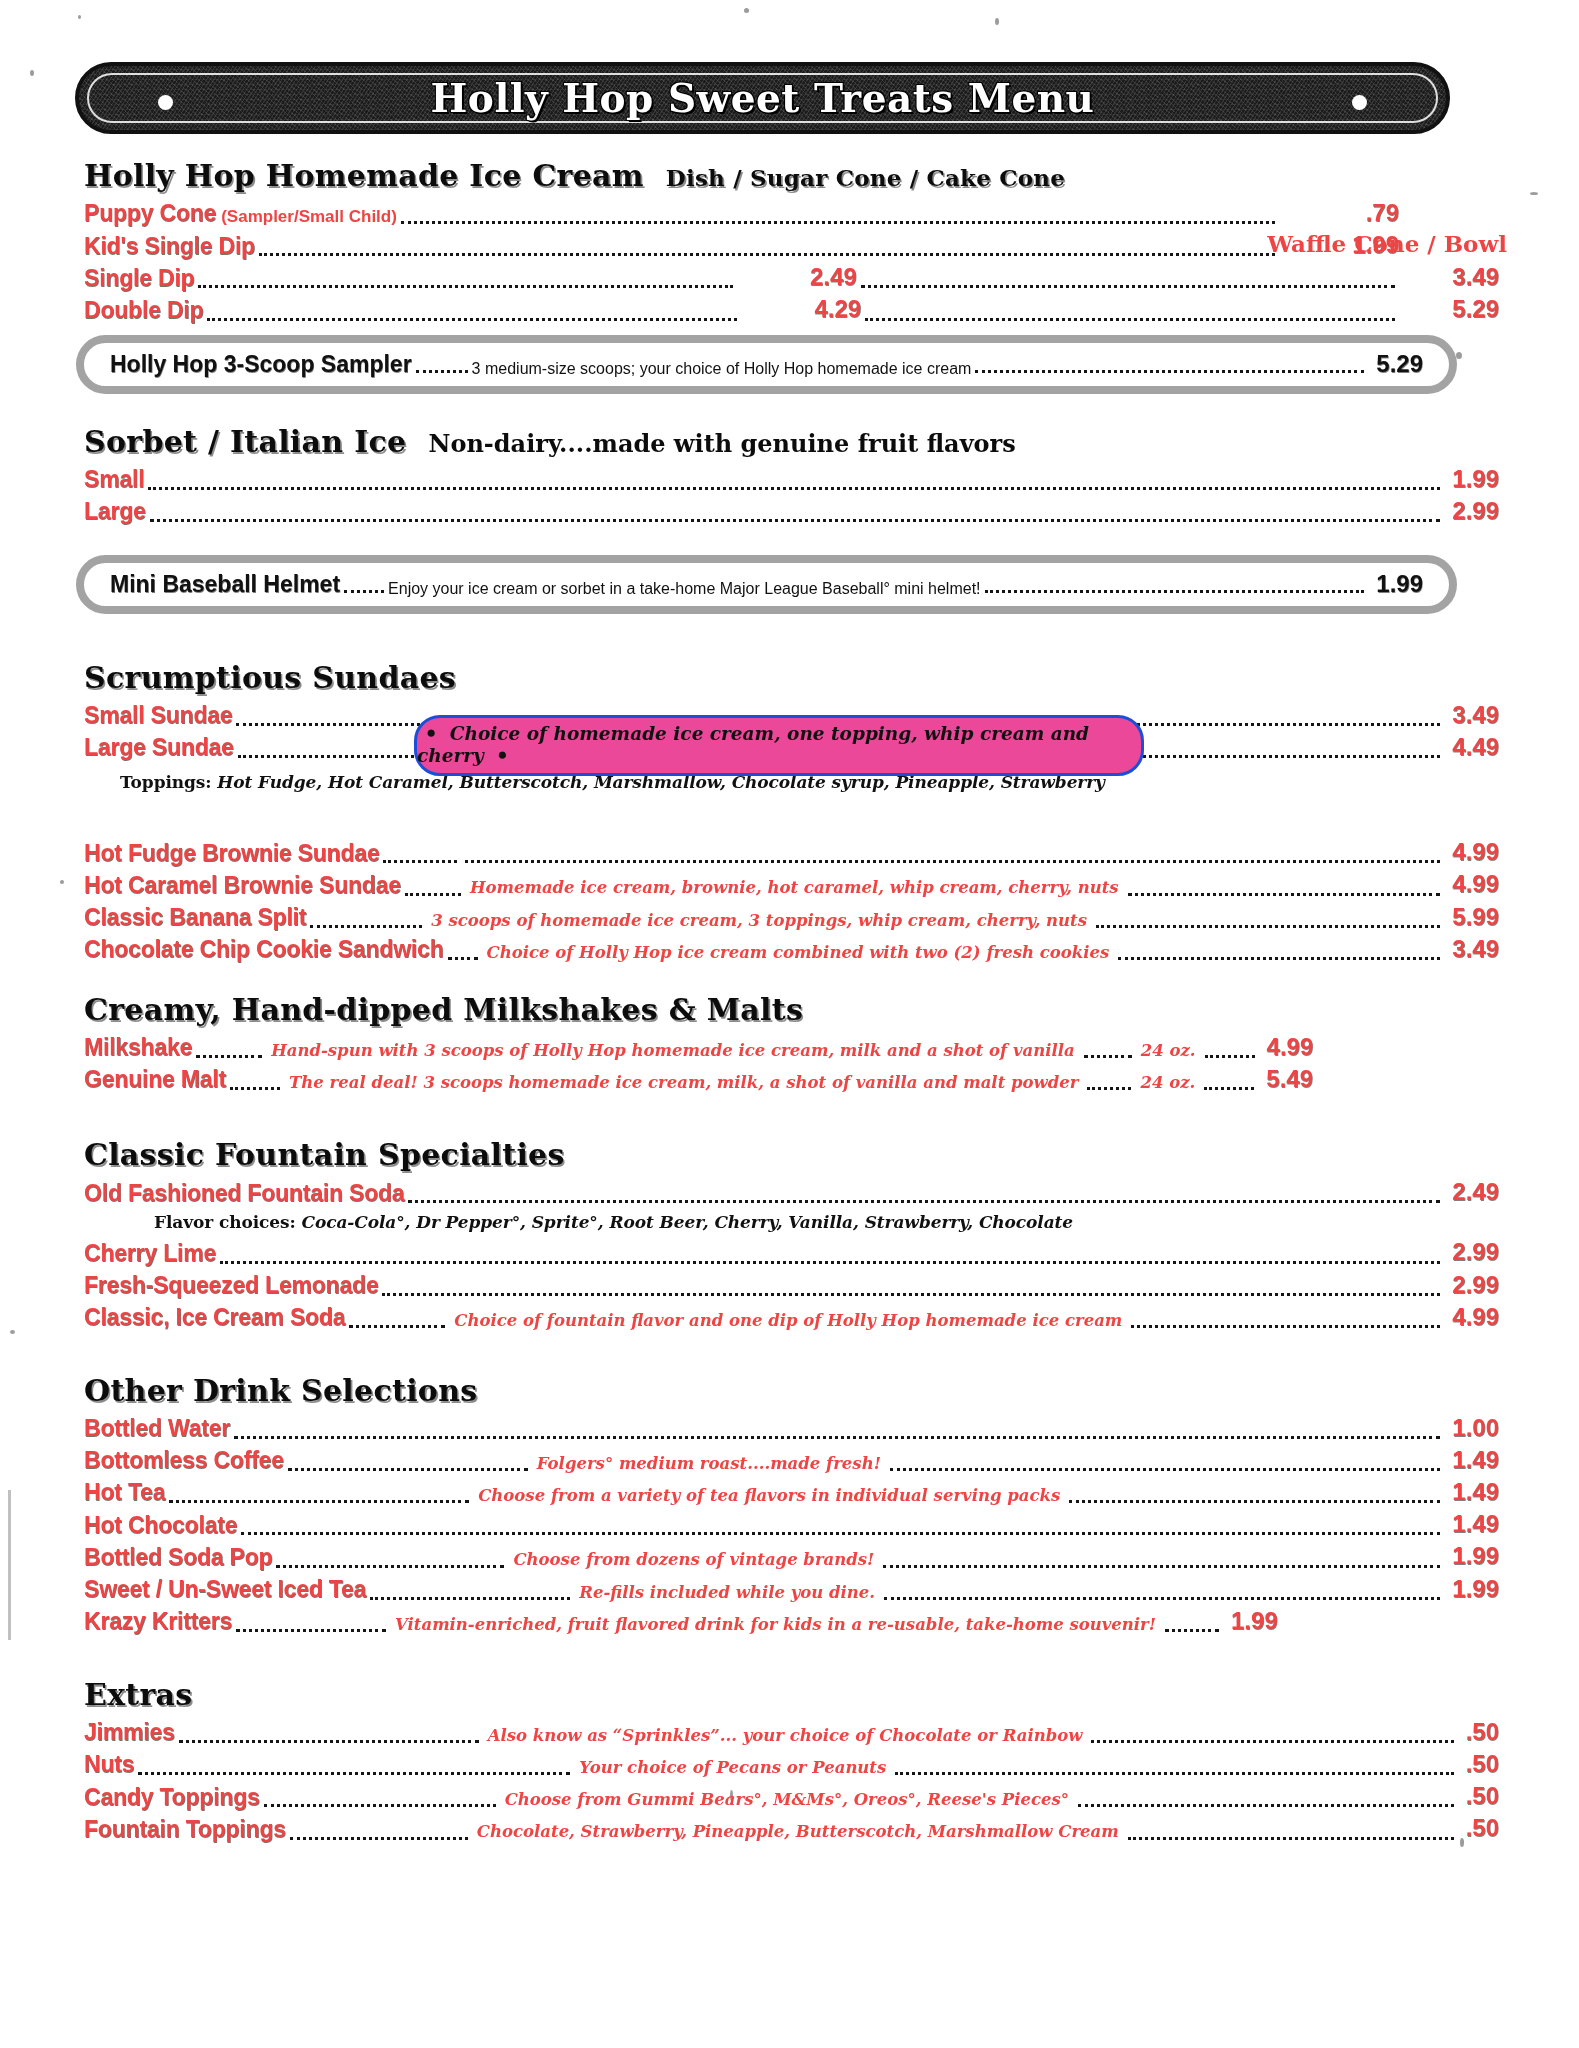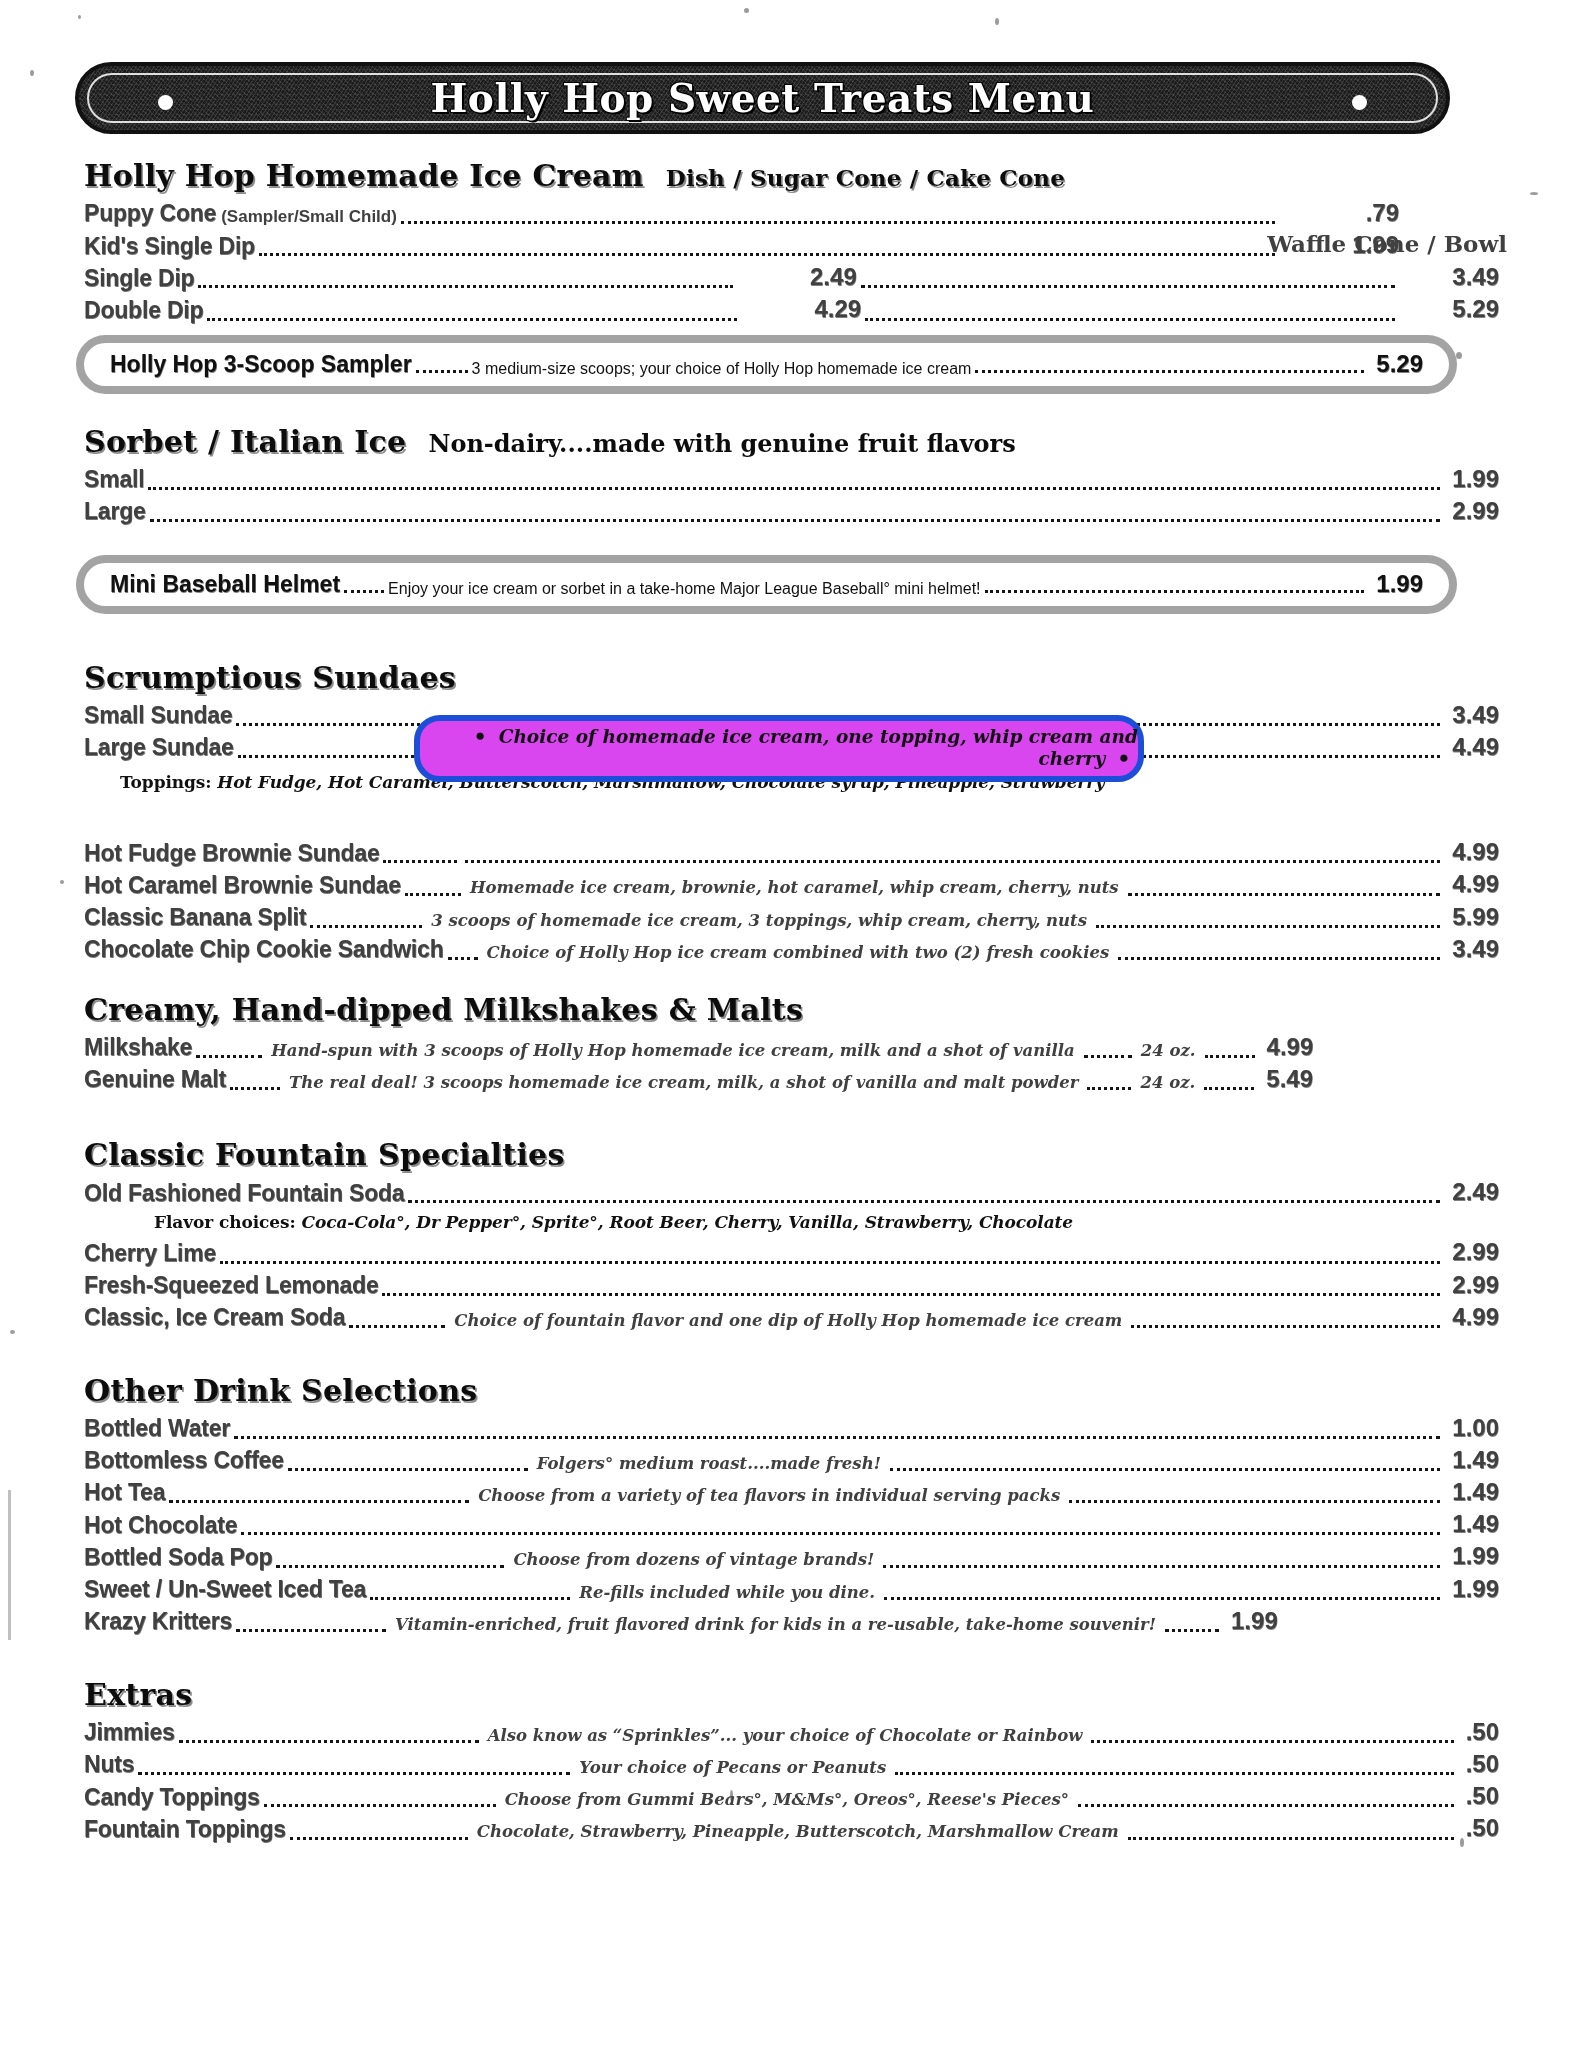--- a/index.html
+++ b/index.html
@@ -113,21 +113,21 @@
     text-shadow: none;
   }
 
   
   .row {
     display: flex;
     align-items: flex-end;
     font-weight: bold;
     font-size: 23px;
     line-height: 1.34;
-    color: #404040;
+    color: #ef4444;
     white-space: nowrap;
   }
   .row .name {
     font-family: "Liberation Sans", sans-serif;
     font-weight: bold;
     font-size: 23px;
     letter-spacing: -0.2px;
     text-shadow: .6px .6px 0 rgba(0,0,0,.55);
   }
   .row .name-sm {
@@ -194,25 +194,25 @@
     text-shadow: .6px .6px 0 rgba(0,0,0,.5);
   }
 
   
   .sundae-block { position: relative; margin-top: 2px; }
   .pill {
     position: absolute;
     left: 330px;
     top: 16px;
     width: 730px;
-    border: 6px solid #1d4ed8;
+    border: 3px solid #1d4ed8;
     border-radius: 26px;
     padding: 5px 0 6px 0;
-    text-align: right;
-    background: #d946ef;
+    text-align: left;
+    background: #ec4899;
     z-index: 3;
     box-sizing: border-box;
   }
   .pill .pill-text {
     font-family: "DejaVu Serif", serif;
     font-style: italic;
     font-weight: bold;
     font-size: 18.5px;
   }
   .pill .bullet {

